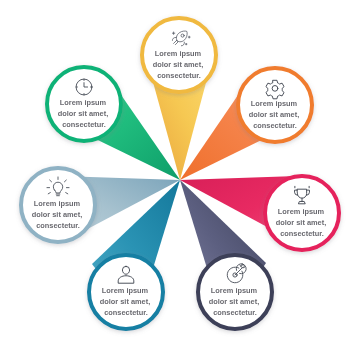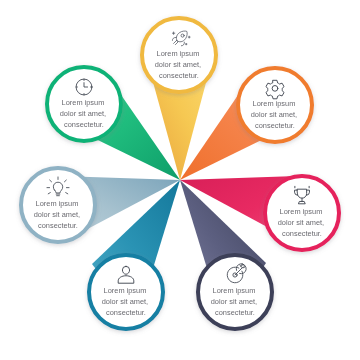--- a/index.html
+++ b/index.html
@@ -2,21 +2,21 @@
 <html><head>
 <meta charset="utf-8">
 <style>
   html,body{margin:0;padding:0;}
   body{
     width:360px;height:360px;
     background:#ffffff;
     font-family:"Liberation Sans", sans-serif;
     overflow:hidden;
   }
-  #infographic{position:relative;width:296px;height:360px;}
+  #infographic{position:relative;width:296px;height:360px;font-weight:bold;}
   svg{display:block;}
   .petal-text{
     font-family:"Liberation Sans", sans-serif;
     font-size:7.4px;
     fill:#6a6a70;
     text-anchor:middle;
   }
 </style>
 </head>
 <body>

